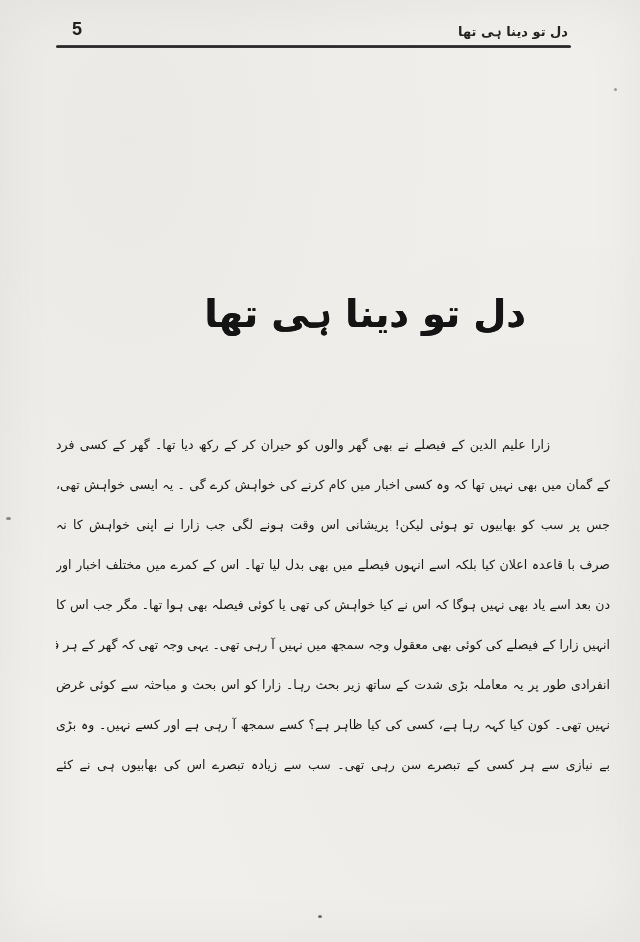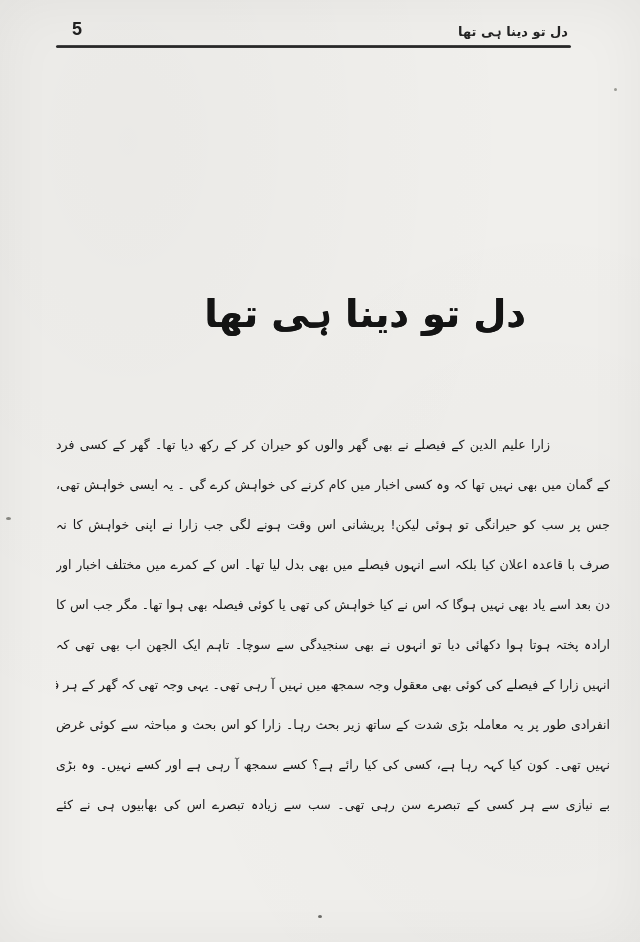--- a/index.html
+++ b/index.html
@@ -80,27 +80,26 @@
     <span class="pagenum">5</span>
     <span class="running" lang="ur">دل تو دینا ہی تھا</span>
     <div class="rule"></div>
   </div>
 
   <div class="chapter-title" lang="ur">دل تو دینا ہی تھا</div>
 
   <div class="body-text">
     <div class="bline first" lang="ur">زارا علیم الدین کے فیصلے نے بھی گھر والوں کو حیران کر کے رکھ دیا تھا۔ گھر کے کسی فرد</div>
     <div class="bline" lang="ur">کے گمان میں بھی نہیں تھا کہ وہ کسی اخبار میں کام کرنے کی خواہش کرے گی ۔ یہ ایسی خواہش تھی،</div>
-    <div class="bline" lang="ur">جس پر سب کو حیرانگی تو ہوئی لیکن! پریشانی اس وقت ہونے لگی جب زارا نے اپنی خواہش کا نہ</div>
+    <div class="bline" lang="ur">جس پر سب کو بھابیوں تو ہوئی لیکن! پریشانی اس وقت ہونے لگی جب زارا نے اپنی خواہش کا نہ</div>
     <div class="bline" lang="ur">صرف با قاعدہ اعلان کیا بلکہ اسے انہوں فیصلے میں بھی بدل لیا تھا۔ اس کے کمرے میں مختلف اخبار اور</div>
     <div class="bline" lang="ur">دن بعد اسے یاد بھی نہیں ہوگا کہ اس نے کیا خواہش کی تھی یا کوئی فیصلہ بھی ہوا تھا۔ مگر جب اس کا</div>
-    <div class="bline" lang="ur">ارادہ پختہ ہوتا ہوا دکھائی دیا تو انہوں نے بھی سنجیدگی سے سوچا۔ تاہم ایک الجھن اب بھی تھی کہ</div>
     <div class="bline" lang="ur">انہیں زارا کے فیصلے کی کوئی بھی معقول وجہ سمجھ میں نہیں آ رہی تھی۔ یہی وجہ تھی کہ گھر کے ہر فرد میں</div>
     <div class="bline" lang="ur">انفرادی طور پر یہ معاملہ بڑی شدت کے ساتھ زیر بحث رہا۔ زارا کو اس بحث و مباحثہ سے کوئی غرض</div>
-    <div class="bline" lang="ur">نہیں تھی۔ کون کیا کہہ رہا ہے، کسی کی کیا رائے ہے؟ کسے سمجھ آ رہی ہے اور کسے نہیں۔ وہ بڑی</div>
+    <div class="bline" lang="ur">نہیں تھی۔ کون کیا کہہ رہا ہے، کسی کی کیا ظاہر ہے؟ کسے سمجھ آ رہی ہے اور کسے نہیں۔ وہ بڑی</div>
     <div class="bline" lang="ur">بے نیازی سے ہر کسی کے تبصرے سن رہی تھی۔ سب سے زیادہ تبصرے اس کی بھابیوں ہی نے کئے</div>
   </div>
 
   <div class="speck s1"></div>
   <div class="speck s2"></div>
   <div class="speck s3"></div>
 
 </div>
 
 </body></html>

